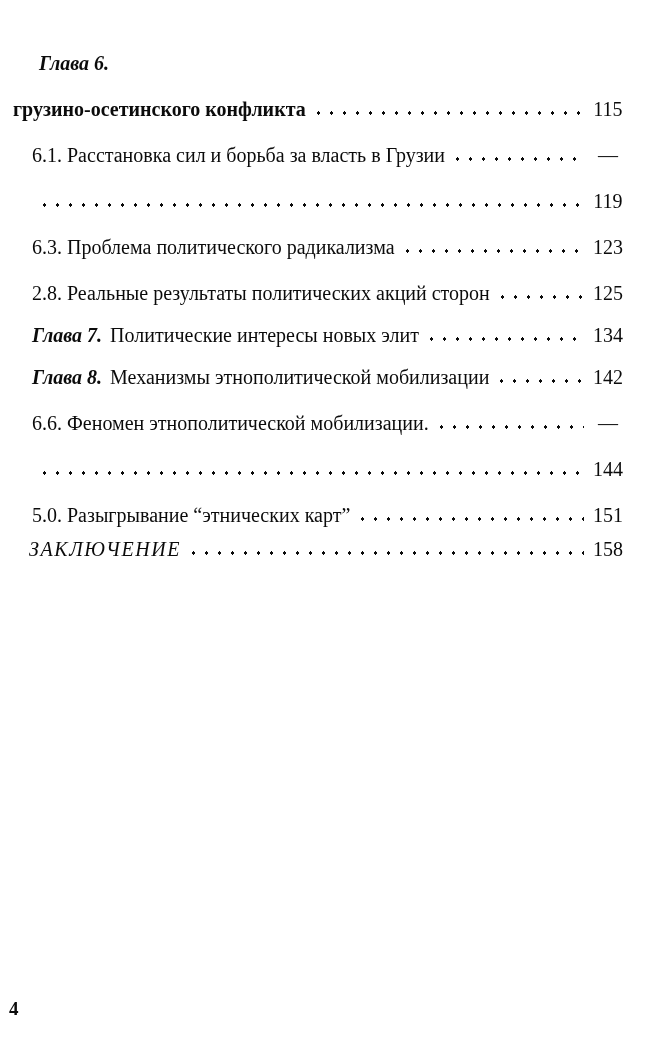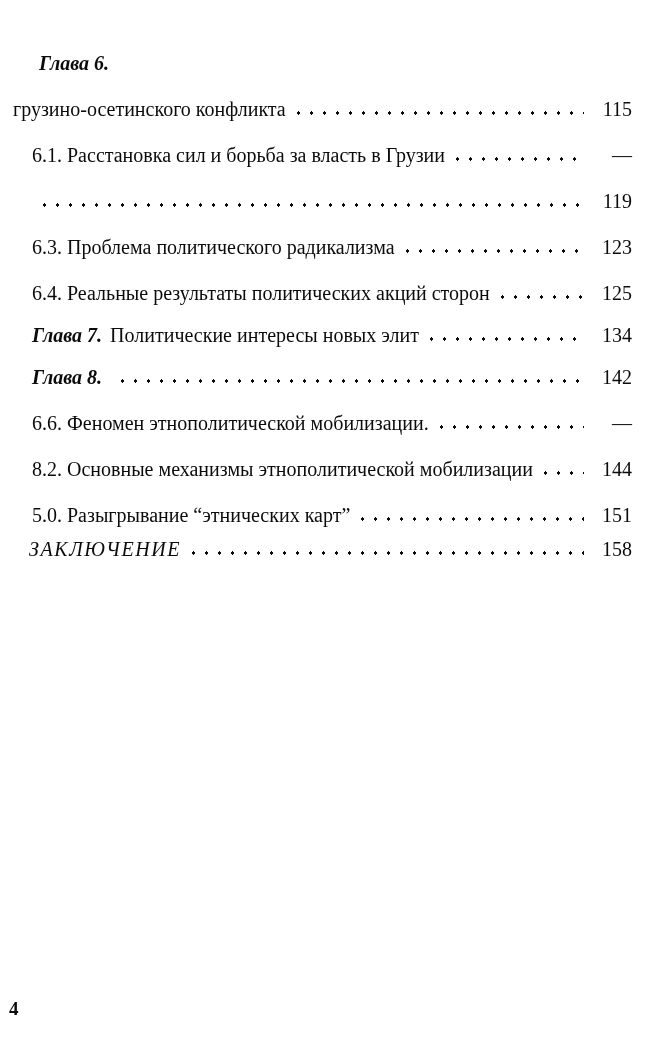--- a/index.html
+++ b/index.html
@@ -30,21 +30,21 @@
   
   .chlabel {
     font-weight: bold;
     font-style: italic;
     margin-right: 8px;
     flex: 0 0 auto;
   }
 
   
   .ch6-l1 { padding-left: 26px; font-weight: bold; }
-  .ch6-l2 .t { font-weight: normal; }
+  .ch6-l2 .t { font-weight: bold; }
 
   
   .sub { padding-left: 19px; }
 
   
   .chap { padding-left: 19px; margin-top: 20px; }
   .chap .t { font-weight: normal; }
 
   
   .concl { padding-left: 16px; margin-top: 12px; }
@@ -59,21 +59,21 @@
     align-self: baseline;
     background-image: radial-gradient(circle 1.8px at 6.5px 14px, #0b0b0b 97%, transparent 100%);
     background-size: 13px 17px;
     background-repeat: repeat-x;
   }
 
   
   .pg {
     flex: 0 0 auto;
     width: 48px;
-    text-align: right;
+    text-align: center;
     font-size: 20px;
   }
 
   
   .folio {
     position: absolute;
     left: 9px; top: 998px;
     font-size: 19px;
     font-weight: bold;
   }
@@ -101,45 +101,45 @@
   <div class="row sub">
     <span class="leader"></span>
     <span class="pg">119</span>
   </div>
   <div class="row sub">
     <span class="t">6.3. Проблема политического радикализма</span>
     <span class="leader"></span>
     <span class="pg">123</span>
   </div>
   <div class="row sub">
-    <span class="t">6.4. Реальные результаты политических акций сторон</span>
+    <span class="t">2.8. Реальные результаты политических акций сторон</span>
     <span class="leader"></span>
     <span class="pg">125</span>
   </div>
 
   <div class="row chap">
     <span class="chlabel">Глава 7.</span>
     <span class="t">Политические интересы новых элит</span>
     <span class="leader"></span>
     <span class="pg">134</span>
   </div>
 
   <div class="row chap">
     <span class="chlabel">Глава 8.</span>
+    <span class="t">Механизмы этнополитической мобилизации</span>
     <span class="leader"></span>
     <span class="pg">142</span>
   </div>
 
   <div class="row sub">
     <span class="t">6.6. Феномен этнополитической мобилизации.</span>
     <span class="leader"></span>
     <span class="pg">—</span>
   </div>
   <div class="row sub">
-    <span class="t">8.2. Основные механизмы этнополитической мобилизации</span>
     <span class="leader"></span>
     <span class="pg">144</span>
   </div>
   <div class="row sub">
     <span class="t">5.0. Разыгрывание “этнических карт”</span>
     <span class="leader"></span>
     <span class="pg">151</span>
   </div>
 
   <div class="row concl">

